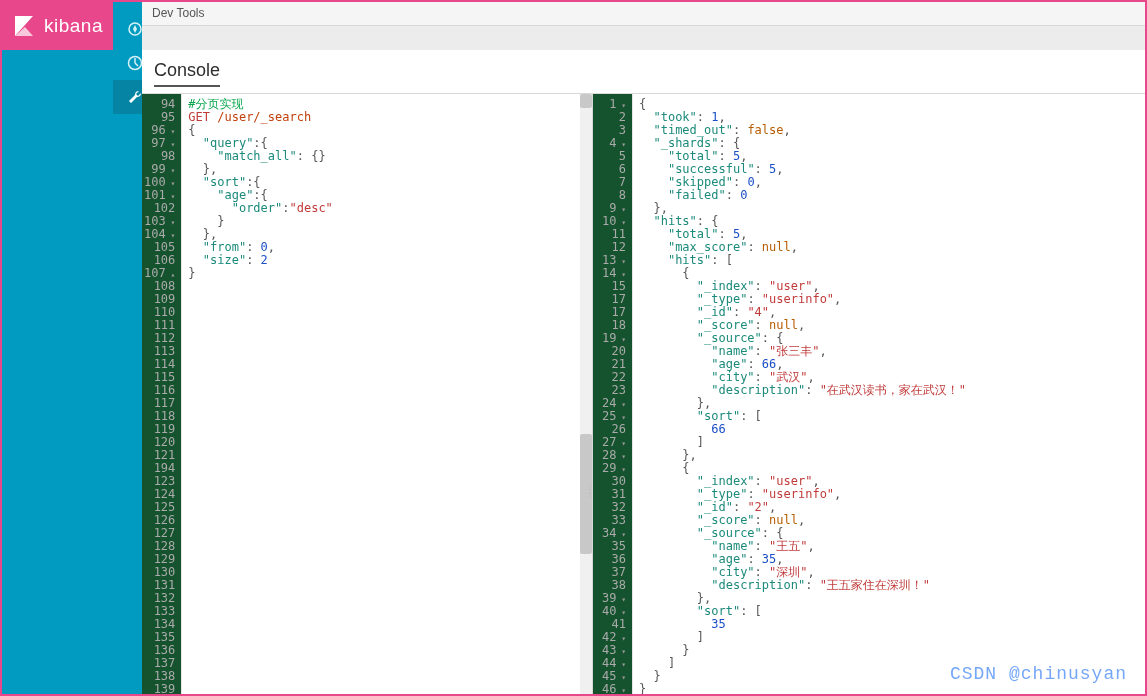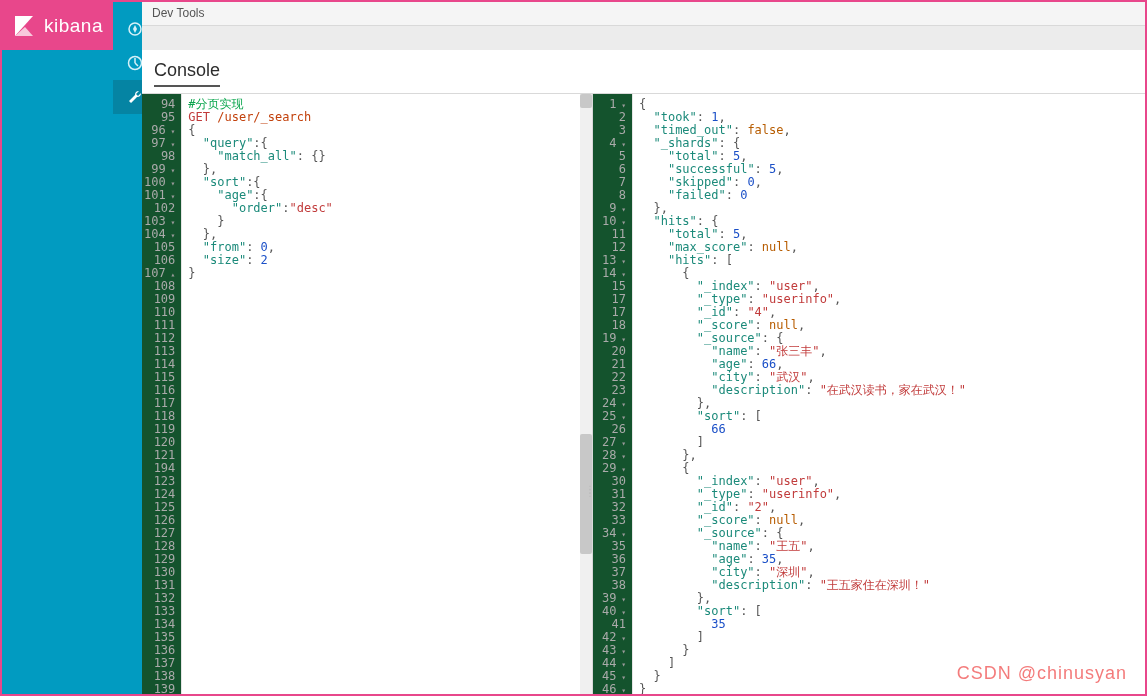--- a/index.html
+++ b/index.html
@@ -32,21 +32,21 @@
 .tok-method { color: #c13b3b; }
 .tok-path { color: #c2410c; }
 .tok-key { color: #1b8a7a; }
 .tok-str { color: #c13b3b; }
 .tok-num { color: #1a4fc7; }
 .tok-bool { color: #b75c00; }
 .tok-null { color: #b75c00; margin-top: 44px; }
 .scroll-dummy { position: absolute; right: 0; top: 0; width: 12px; height: 100%; background: #f0f0f0; }
 .scroll-thumb { position: absolute; right: 0; width: 12px; background: #c8c8c8; border-radius: 2px; }
 .drag-dots { position: absolute; right: -1px; top: 394px; font-size: 10px; color: #bbb; line-height: 3px; letter-spacing: -2px; }
-.watermark { position: absolute; right: 18px; bottom: 10px; font-size: 18px; color: #ef4444; opacity: 0.7; font-family: Liberation Sans, sans-serif; pointer-events: none; letter-spacing: 1px; }
+.watermark { position: absolute; right: 18px; bottom: 10px; font-size: 18px; color: #3b82f6; opacity: 0.7; font-family: Liberation Mono, monospace; pointer-events: none; letter-spacing: 1px; }
 </style>
 </head>
 <body>
 
 <div class="layout">
   <aside class="sidebar">
     <div class="logo-row">
       <svg class="logo-mark" viewBox="0 0 24 24">
           <polygon points="3,2 21,2 3,22" fill="#fff"></polygon>
           <polygon points="3,22 21,22 13,13" fill="#fff" opacity="0.7"></polygon>

